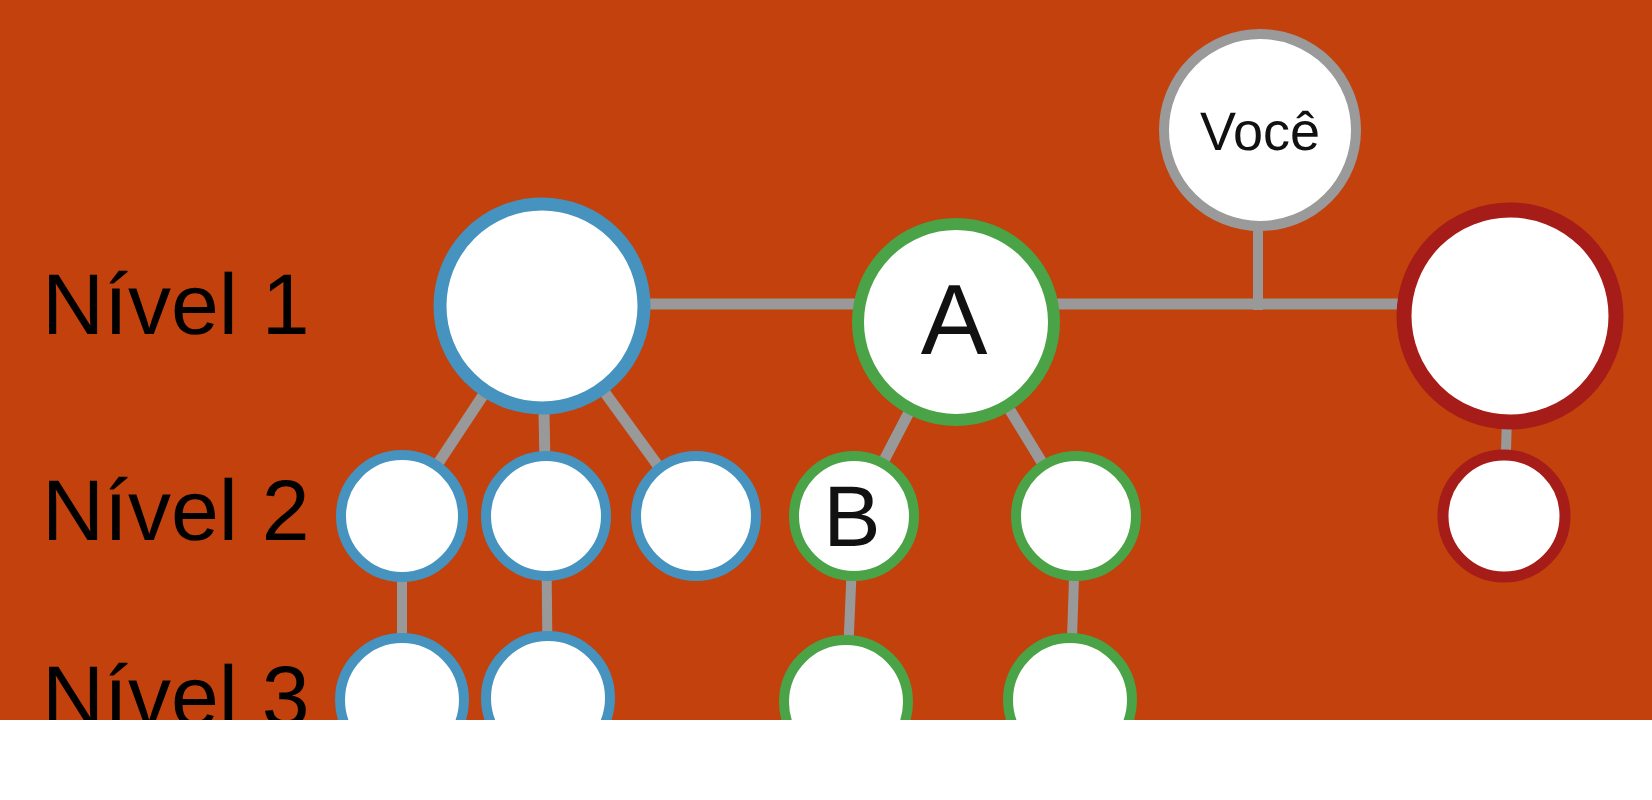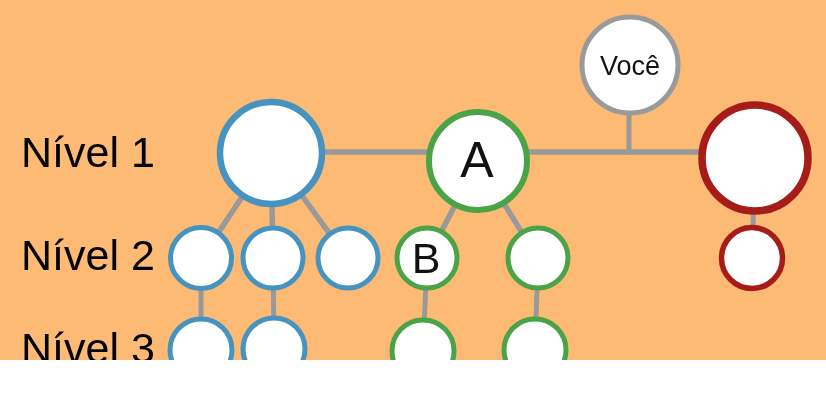--- a/index.html
+++ b/index.html
@@ -4,21 +4,21 @@
 <style>
   html, body {
     margin: 0;
     padding: 0;
     background: #ffffff;
   }
   .stage {
     position: relative;
     width: 826px;
     height: 360px;
-    background: #fdba74;
+    background: #c2410c;
     overflow: hidden;
     font-family: "Liberation Sans", sans-serif;
   }
   svg text {
     font-family: "Liberation Sans", sans-serif;
   }
   .level-label {
     font-size: 43px;
     fill: #000000;
   }

